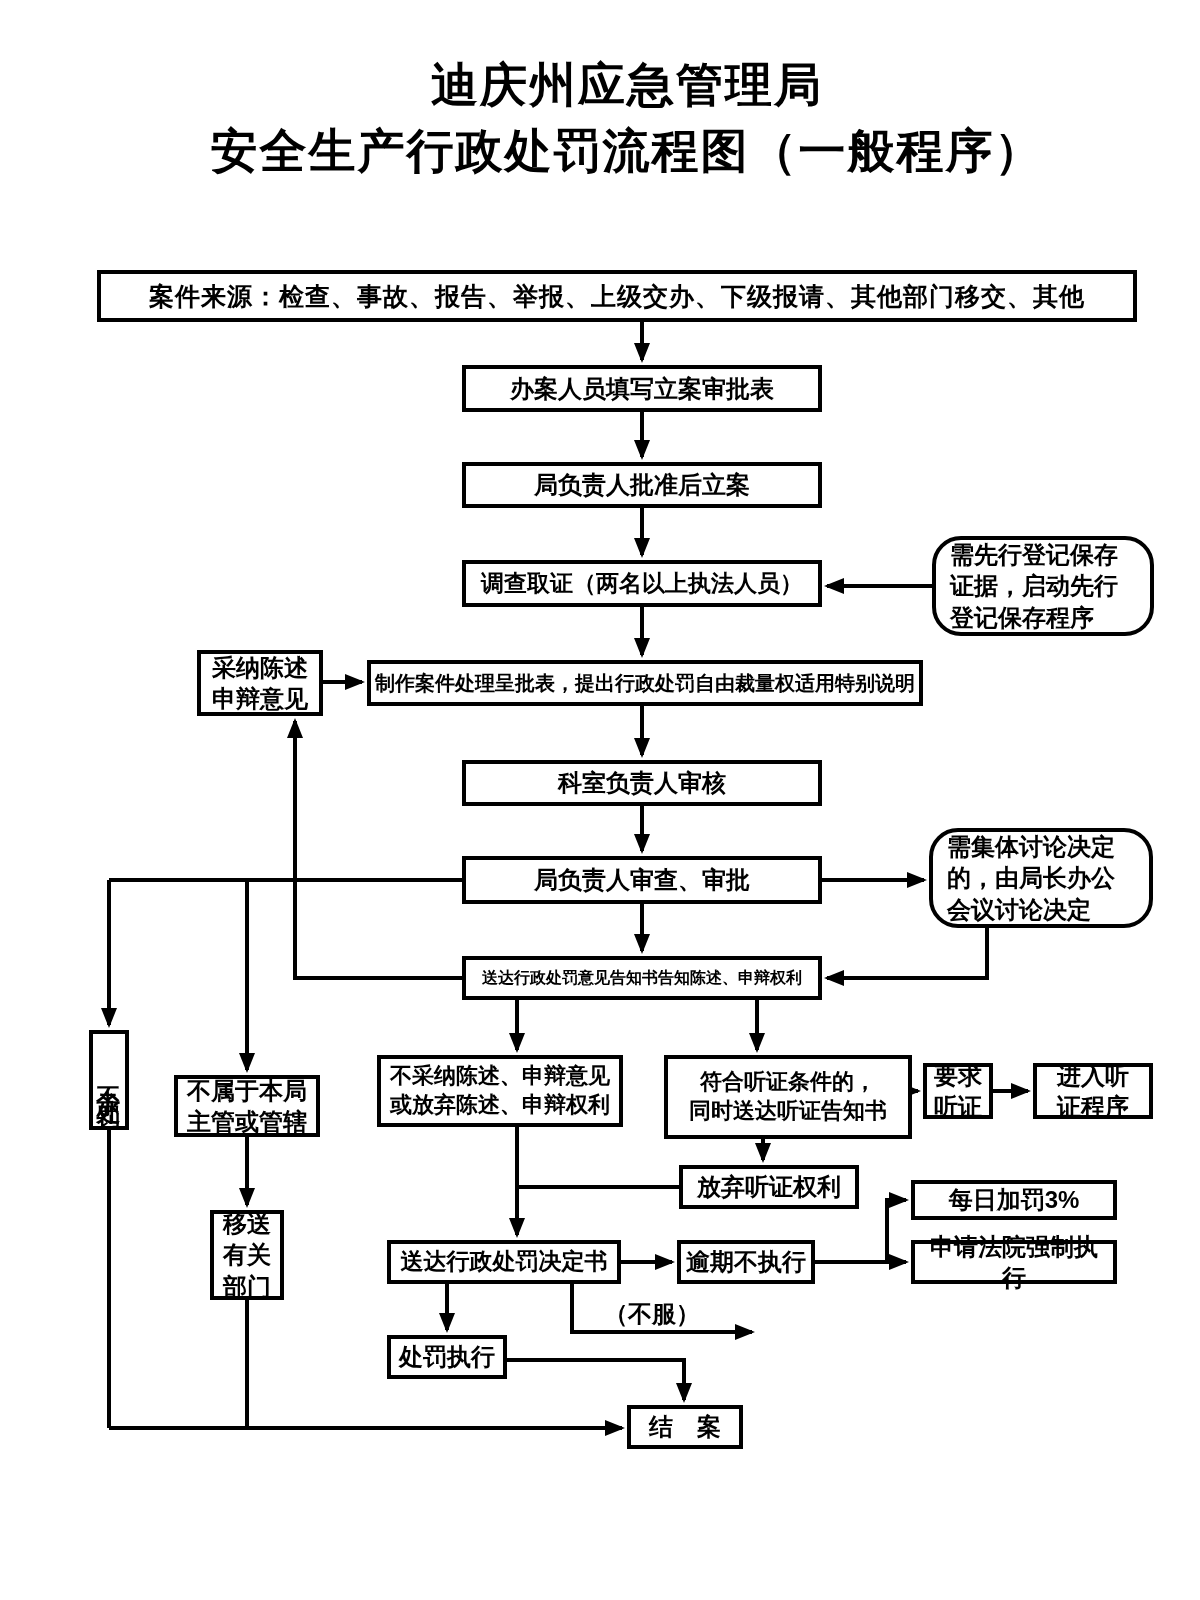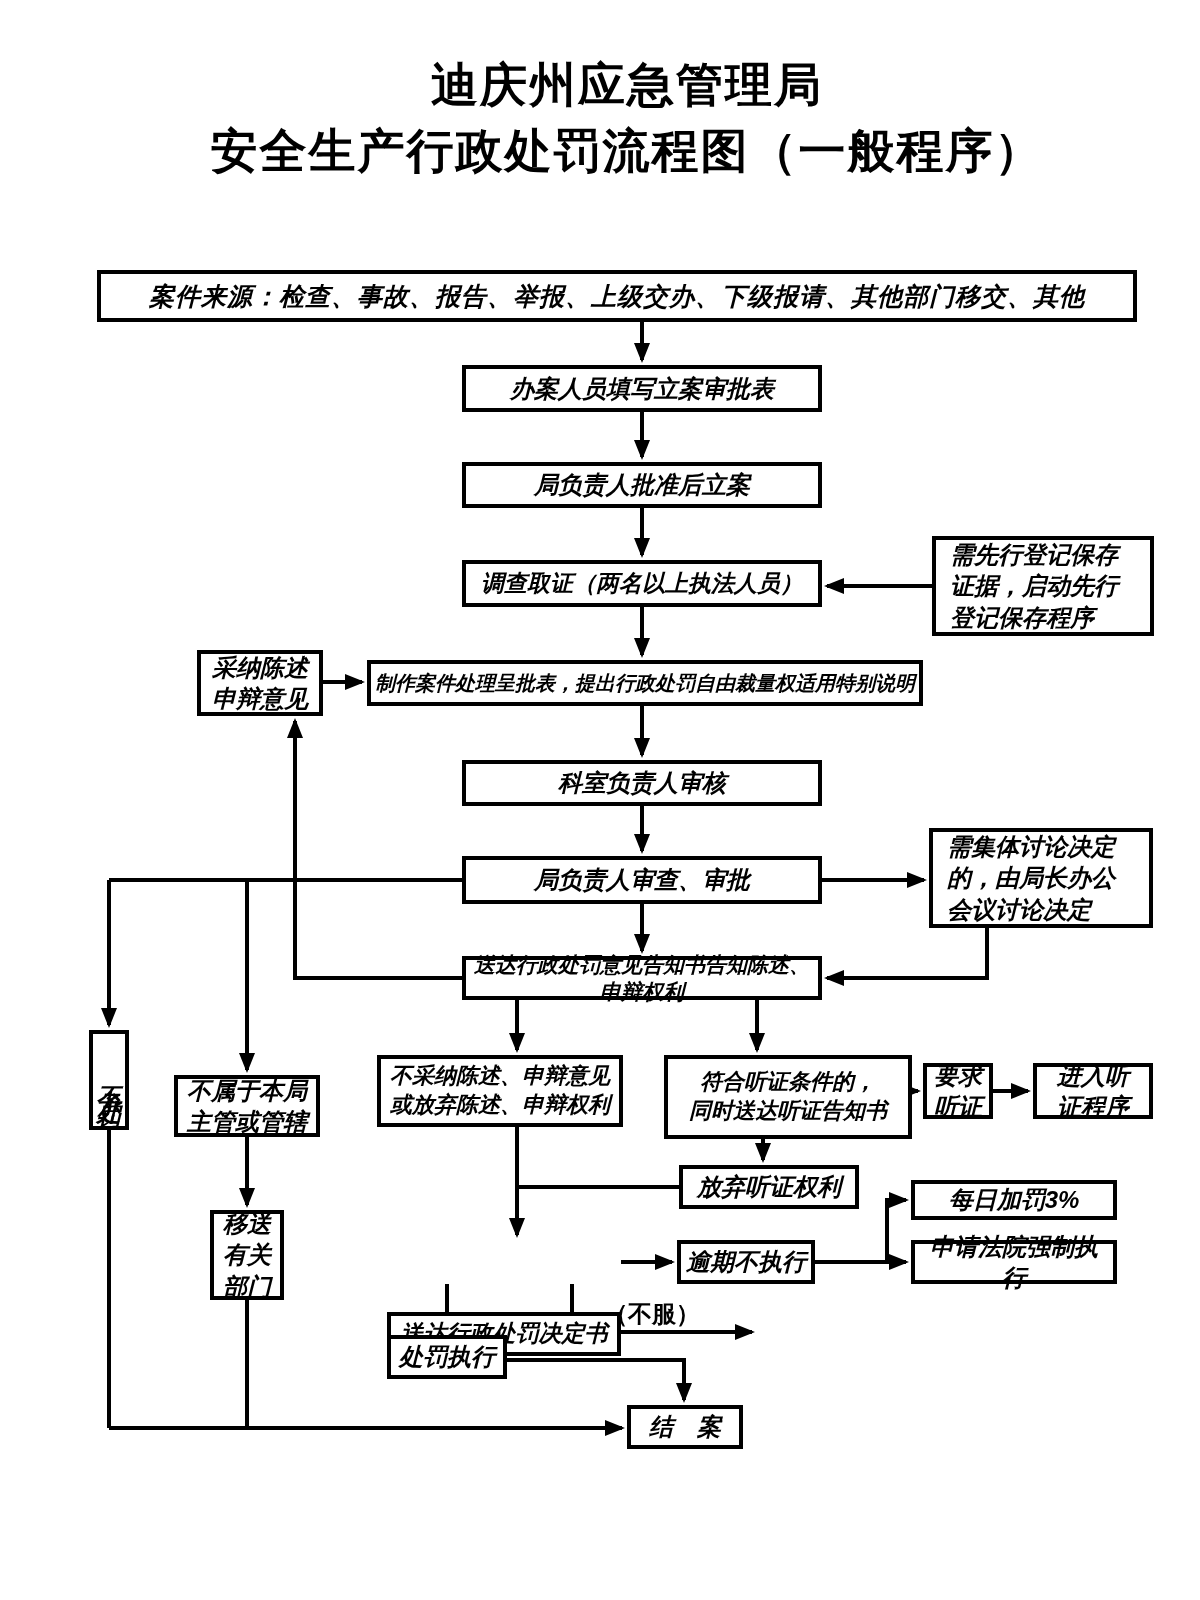--- a/index.html
+++ b/index.html
@@ -36,30 +36,29 @@
     background: #fff;
     display: flex;
     align-items: center;
     justify-content: center;
     text-align: center;
     font-weight: 700;
     font-size: 24px;
     line-height: 1.3;
     white-space: pre-line;
     padding: 2px 4px;
-    font-style: italic;
   }
-  .node.left { justify-content: flex-start; text-align: left; padding-left: 14px; }
+  .node.left { justify-content: flex-start; text-align: left; padding-left: 14px; border-radius: 29px; }
   .node.vert {
     writing-mode: vertical-rl;
     letter-spacing: 6px;
     padding: 6px 0;
   }
   .node.small  { font-size: 20px; }
-  .node.xsmall { font-size: 21px; }
+  .node.xsmall { font-size: 16px; }
   .node.f22    { font-size: 22px; }
   .node.f23    { font-size: 23px; text-align: right; }
   .node.f25    { font-size: 25px; letter-spacing: 1px; }
   .float-label {
     position: absolute;
     font-weight: 700;
     font-size: 24px;
     text-align: center;
   }
 </style>
@@ -149,21 +148,21 @@
 同时送达听证告知书</div>
 
   <div class="node" style="left:896px; top:1063px; width:70px; height:56px">要求
 听证</div>
 
   <div class="node" style="left:1006px; top:1063px; width:120px; height:56px">进入听
 证程序</div>
 
   <div class="node" style="left:652px; top:1165px; width:180px; height:44px">放弃听证权利</div>
 
-  <div class="node f23" style="left:360px; top:1312px; width:234px; height:44px">送达行政处罚决定书</div>
+  <div class="node f23" style="left:360px; top:1240px; width:234px; height:44px">送达行政处罚决定书</div>
 
   <div class="node" style="left:650px; top:1240px; width:138px; height:44px">逾期不执行</div>
 
   <div class="node" style="left:884px; top:1180px; width:206px; height:40px">每日加罚3%</div>
 
   <div class="node" style="left:884px; top:1240px; width:206px; height:44px">申请法院强制执行</div>
 
 
   <div class="node" style="left:360px; top:1335px; width:120px; height:44px">处罚执行</div>
 

